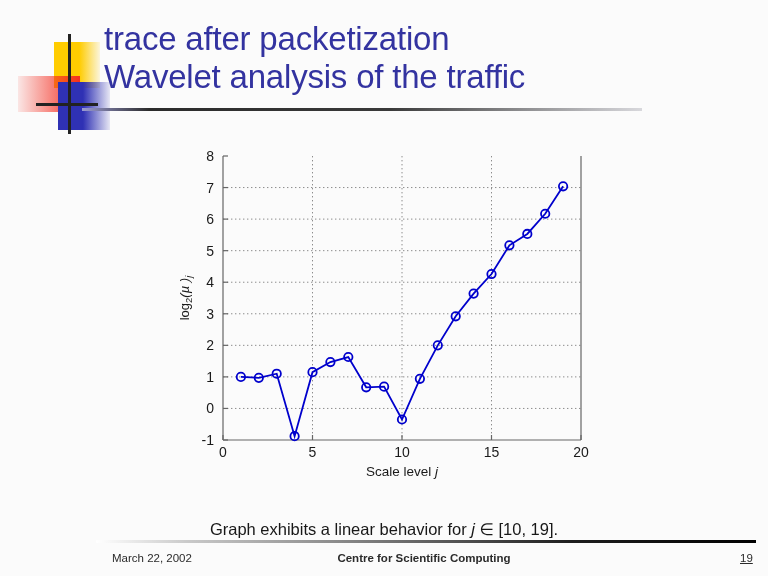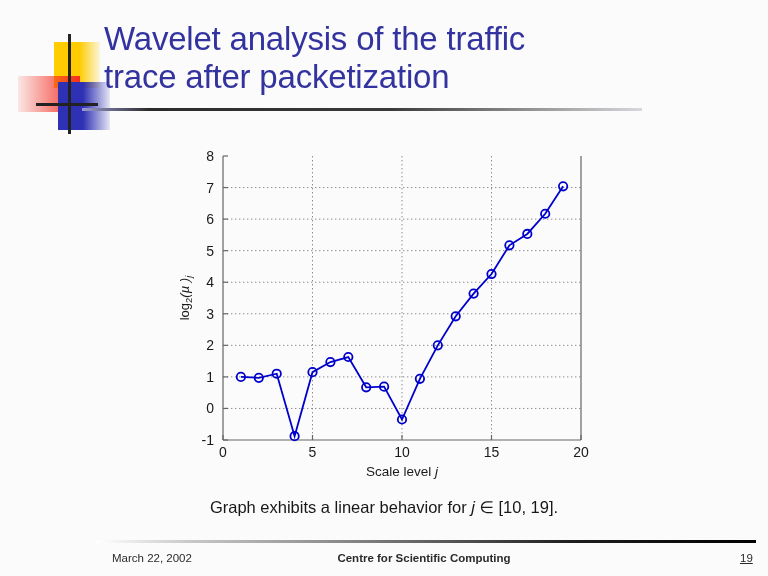--- a/index.html
+++ b/index.html
@@ -100,21 +100,21 @@
     top: 140px;
     width: 420px;
     height: 340px;
   }
   #chart-svg { display: block; }
 
   
   #slide-caption {
     position: absolute;
     left: 0;
-    top: 498px;
+    top: 520px;
     width: 768px;
     text-align: center;
     font-size: 16.5px;
     color: #181818;
   }
   #slide-caption .ital { font-style: italic; }
 
   
   #slide-footer {
     position: absolute;
@@ -149,22 +149,22 @@
 
   <div id="deco-cluster">
     <div class="deco-yellow"></div>
     <div class="deco-red"></div>
     <div class="deco-blue"></div>
     <div class="deco-vline"></div>
     <div class="deco-hline"></div>
   </div>
 
   <div id="slide-title">
+    <div>trace after packetization</div>
     <div>Wavelet analysis of the traffic</div>
-    <div>trace after packetization</div>
   </div>
 
   <div id="title-rule"></div>
 
 </div>
 
 <div id="chart-figure">
   <svg id="chart-svg" width="420" height="340" viewBox="0 0 420 340">
     <rect x="0" y="0" width="420" height="340" fill="#fbfbfb"></rect>
     <g id="grid-layer">

